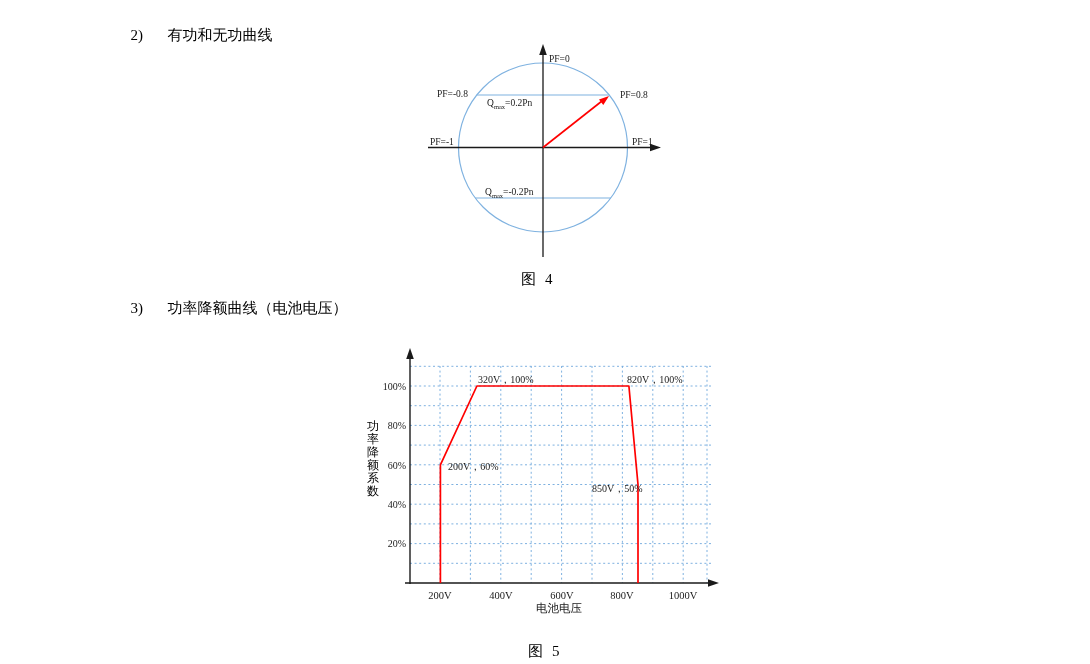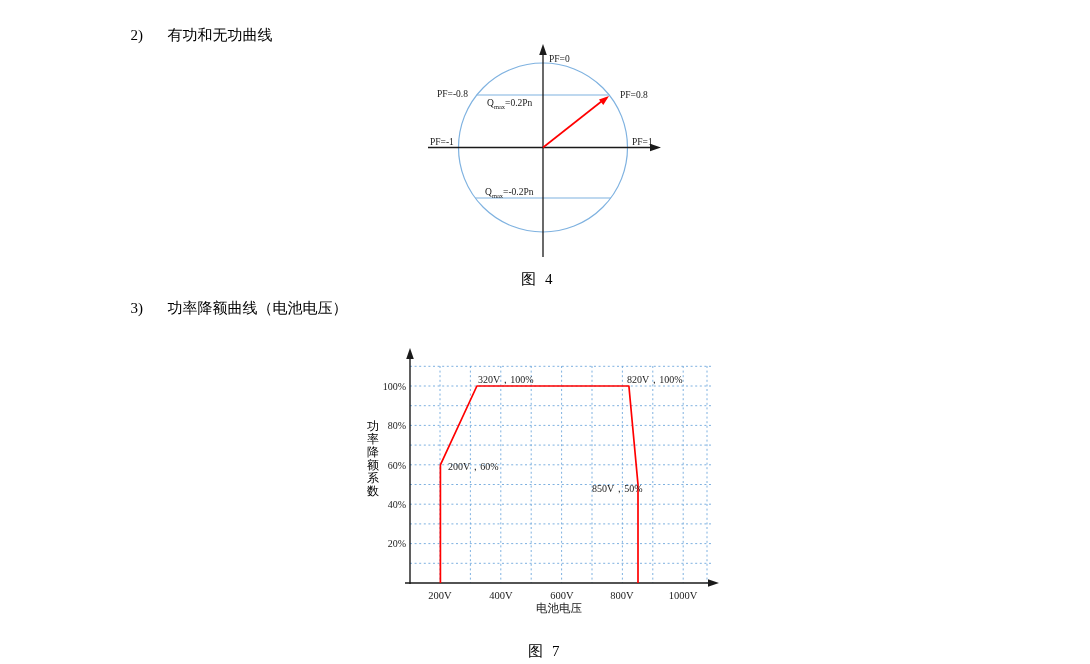--- a/index.html
+++ b/index.html
@@ -123,13 +123,13 @@
   <text x="199" y="267" font-size="11.5" text-anchor="middle">电池电压</text>
 
   <text x="88" y="125" font-size="10">200V，60%</text>
   <text x="118" y="38" font-size="10">320V，100%</text>
   <text x="267" y="38" font-size="10">820V，100%</text>
   <text x="232" y="147" font-size="10">850V，50%</text>
 </svg>
 
 <div class="abs ylabel-vert" style="left:366px; top:420px;">功率降额系数</div>
 
-<div class="abs fig-caption" style="left:528px; top:642px;">图  7</div>
+<div class="abs fig-caption" style="left:528px; top:642px;">图  5</div>
 
 </body></html>

